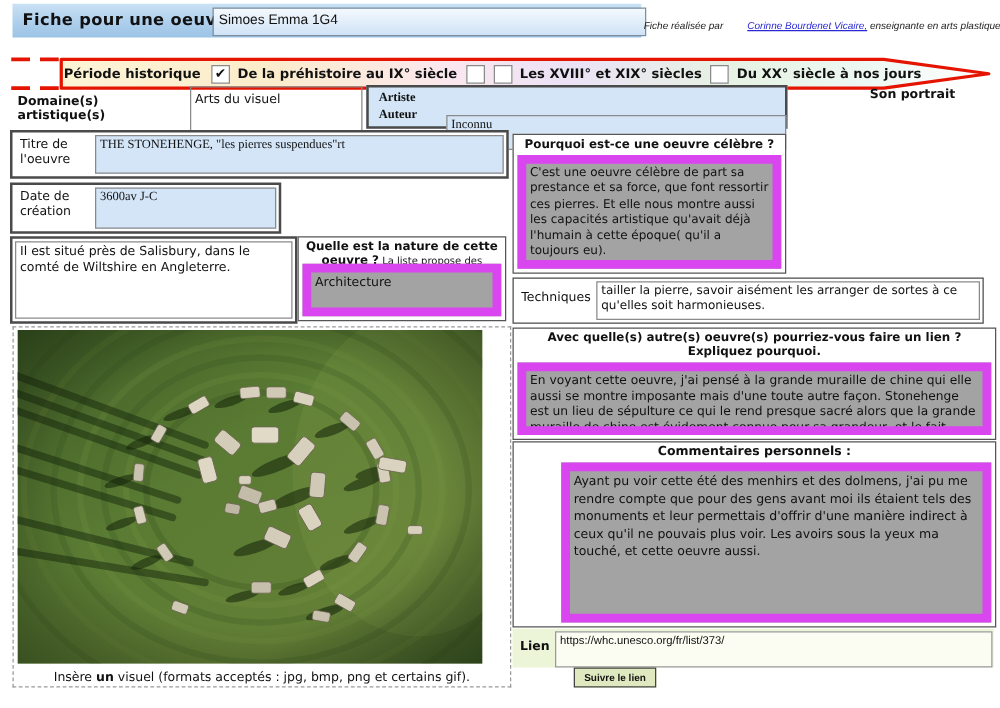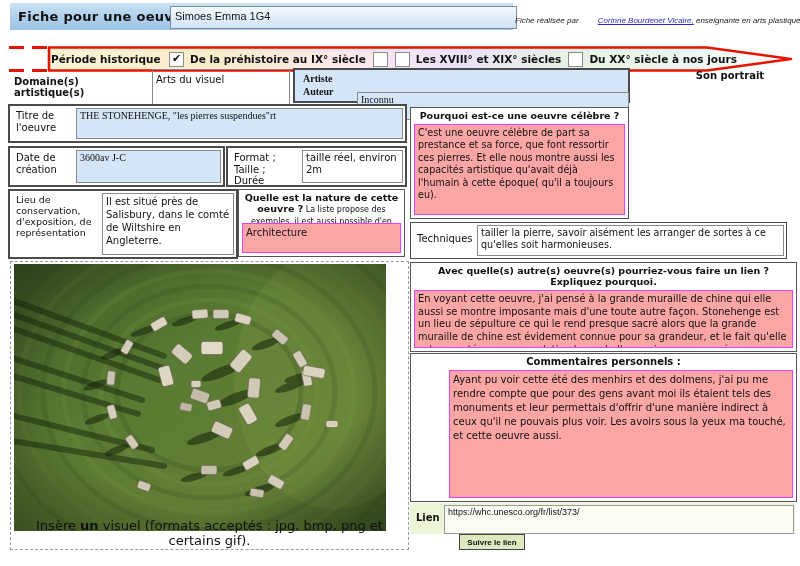--- a/index.html
+++ b/index.html
@@ -30,26 +30,26 @@
        font-size:11px;line-height:12px;text-align:center;font-weight:bold;cursor:pointer;}
   .p-lbl{font-weight:bold;font-size:10.5px;white-space:nowrap;}
   
   .fbox{border:2px solid #4a4a4a;background:#fff;display:flex;}
   .flabel{font-weight:normal;font-size:10px;line-height:1.15;padding:4px 2px 2px 6px;flex:none;}
   .finput{flex:1;margin:2px;border:1px solid #8a8a8a;background:#fff;
           font-size:10px;padding:1px 3px;line-height:1.2;overflow:hidden;}
   .blue{background:#d3e5f7;font-family:Liberation Serif, serif;}
   .hbox{border:1.5px solid #555;background:#fff;}
   .hbox-title{font-weight:bold;font-size:9.5px;text-align:center;padding-top:2px;line-height:1.2;}
-  .hbox-text{position:absolute;left:3px;right:3px;bottom:3px;border:1px solid #d946ef;
-             background:#fca5a5;font-size:9.6px;line-height:1.3;padding:2px 3px;overflow:hidden;}
+  .hbox-text{position:absolute;left:3px;right:3px;bottom:3px;border:7px solid #d946ef;
+             background:#a3a3a3;font-size:9.6px;line-height:1.3;padding:2px 3px;overflow:hidden;}
   
   .img-wrap{left:10px;top:261px;width:397px;height:287px;border:1.5px dashed #9a9a9a;background:#fff;}
   .photo{position:absolute;left:3px;top:2px;width:372px;height:267px;}
-  .caption{position:absolute;left:0;bottom:1px;width:100%;text-align:center;font-size:13px;}
+  .caption{position:absolute;left:0;bottom:1px;width:100%;text-align:center;font-size:10px;}
   
   .lien-row{left:410px;top:503px;width:385px;height:31px;background:#edf5d8;}
   .lien-label{position:absolute;left:6px;top:9px;font-weight:bold;font-size:10px;}
   .lien-input{position:absolute;left:34px;top:2px;width:342px;height:25px;background:#fbfdf2;
               border:1px solid #999;font-family:"Liberation Sans",sans-serif;font-size:9px;padding:1px 3px;}
   .btn{position:absolute;display:flex;align-items:center;justify-content:center;
        font-family:"Liberation Sans",sans-serif;font-weight:bold;cursor:pointer;}
   .btn-follow{left:459px;top:534px;width:64px;height:14px;background:#dfe9c0;
               border:1.5px solid #444;font-size:8px;}
   .btn-save{left:694px;top:534px;width:99px;height:18px;background:#f4b87d;
@@ -127,30 +127,22 @@
     <div class="finput blue">THE STONEHENGE, "les pierres suspendues"rt</div>
   </div>
 
   <div class="abs fbox" style="left:8px;top:146px;width:213px;height:37px;">
     <div class="flabel" style="width:56px;">
       <div>Date de</div>
         <div>création</div>
     </div>
     <div class="finput blue">3600av J-C</div>
   </div>
-  <div class="abs fbox" style="left:226px;top:146px;width:177px;height:37px;">
-    <div class="flabel" style="width:64px;">
-      <div>Format ;</div>
-        <div>Taille ; Durée</div>
-    </div>
-    <div class="finput">taille réel, environ 2m</div>
-  </div>
 
   <div class="abs fbox" style="left:8px;top:189px;width:226px;height:66px;">
-    <div class="flabel" style="width:82px;font-size:9.5px;">Lieu de conservation, d'exposition, de représentation</div>
     <div class="finput" style="font-size:10px;line-height:1.3;">Il est situé près de Salisbury, dans le comté de Wiltshire en Angleterre.</div>
   </div>
 
   <div class="abs hbox" style="left:238px;top:189px;width:165px;height:66px;">
     <div class="nature-head"><b>Quelle est la nature de cette oeuvre ?</b><span class="nature-hint"> La liste propose des exemples, il est aussi possible d'en inscrire d'autres</span></div>
     <div class="hbox-text" style="height:24px;font-size:10px;">Architecture</div>
   </div>
 
   <div class="abs img-wrap">
     <svg class="photo" viewBox="0 0 372 267" preserveAspectRatio="none">

